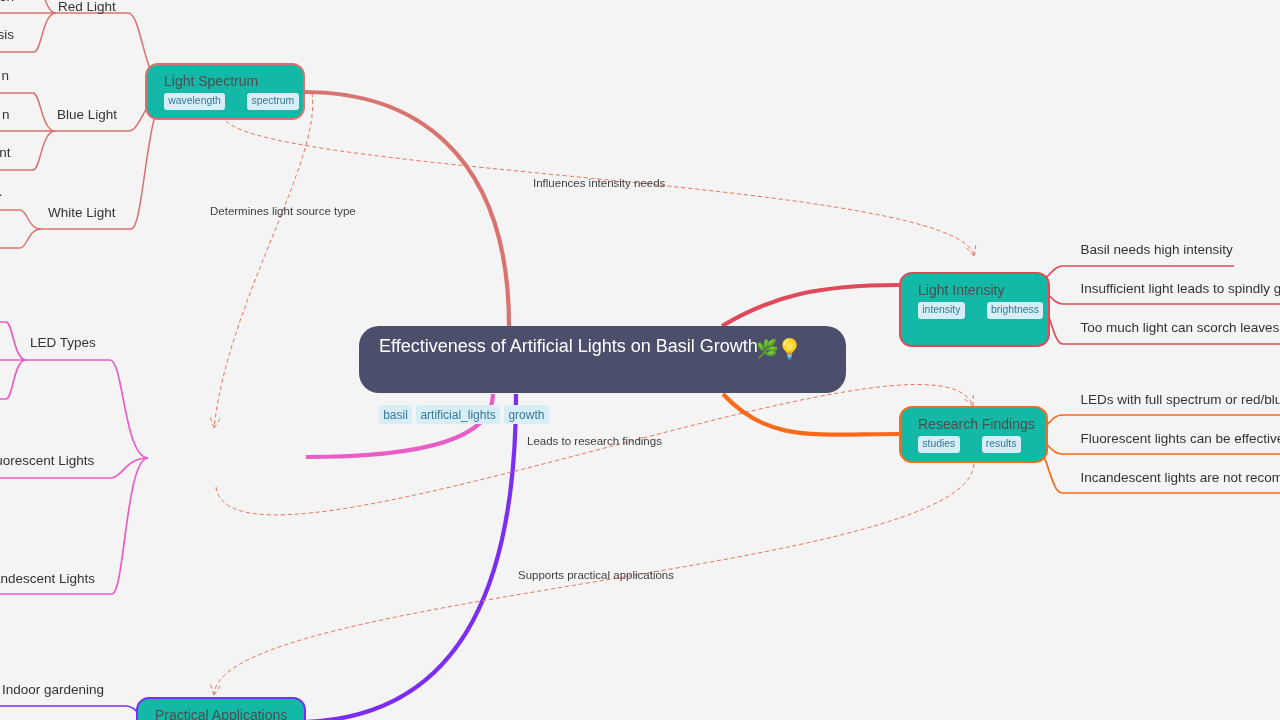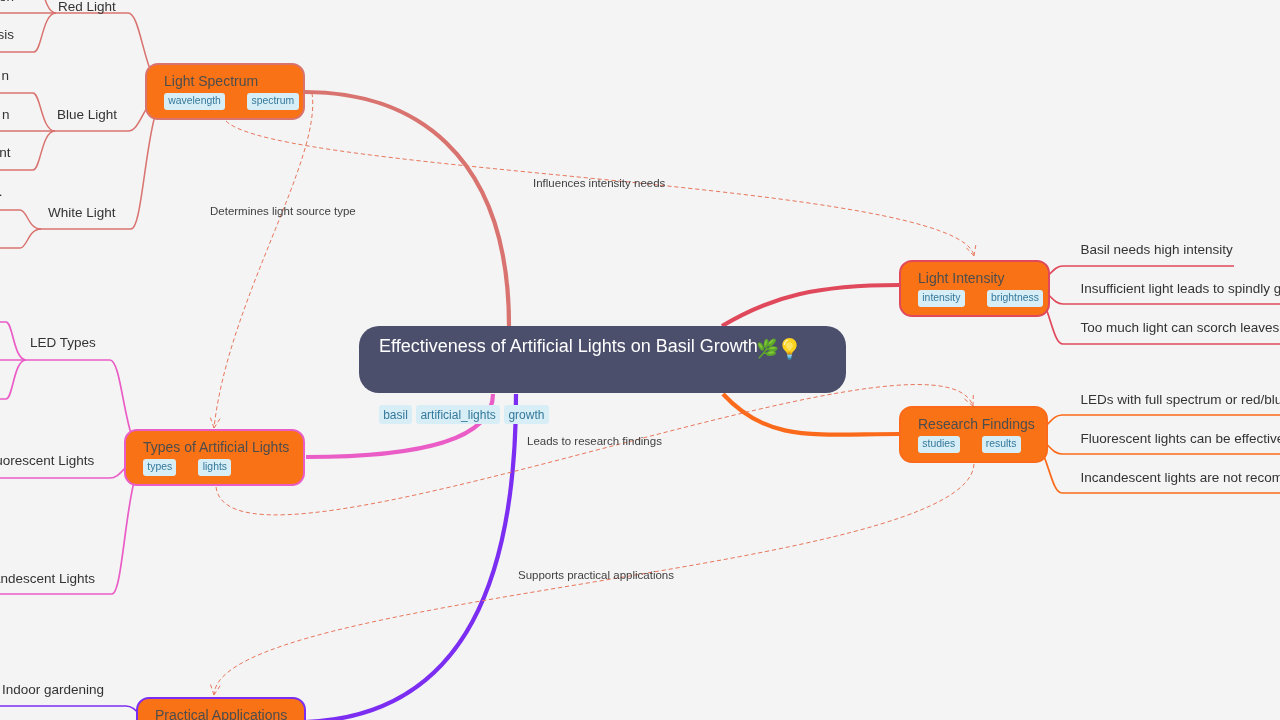--- a/index.html
+++ b/index.html
@@ -1,21 +1,21 @@
 <!DOCTYPE html>
 <html><head>
 <meta charset="utf-8">
 <title>Mind Map</title>
 <style>
   html,body{margin:0;padding:0;width:1280px;height:720px;overflow:hidden;background:#f4f4f4;}
   body{font-family:"Liberation Sans",sans-serif;}
   #stage{position:relative;width:1280px;height:720px;background:#f4f4f4;}
   svg.layer{position:absolute;left:0;top:0;width:1280px;height:720px;}
   .leaf{position:absolute;white-space:nowrap;font-size:13.5px;color:#333;line-height:1;}
-  .mnode{position:absolute;background:#f97316;border-radius:13px;box-sizing:border-box;padding:9px 14px 7px 17px;}
+  .mnode{position:absolute;background:#14b8a6;border-radius:13px;box-sizing:border-box;padding:9px 14px 7px 17px;}
   .mtitle{font-size:14px;color:#4d4d4d;line-height:1.1;white-space:nowrap;}
   .mtags{margin-top:4px;display:flex;gap:22px;}
   .tag{background:#d8eef7;color:#34789a;font-size:10.4px;line-height:1;padding:2.9px 4.3px 3.1px 4.3px;border-radius:3px;white-space:nowrap;}
   #rootnode{position:absolute;background:#4b4f6b;border-radius:20px;box-sizing:border-box;padding:7px 20px 10px 20px;}
   .rtitle{font-size:18px;color:#fff;line-height:1.1;white-space:nowrap;display:flex;align-items:center;}
   #rootnode .mtags{margin-top:8.5px;gap:4.2px;}
   #rootnode .tag{font-size:12px;padding:3.4px 4.2px 3.6px 4.2px;margin-top:36px;}
   .reltext{position:absolute;font-size:11.5px;color:#3f3f3f;white-space:nowrap;line-height:1;}
   .emo{display:inline-block;vertical-align:middle;position:relative;top:4px;}
   .emo-herb{margin-left:-1px;}
@@ -87,32 +87,25 @@
     <div class="leaf clipped" style="left:-390.5px;top:108px;width:400px;text-align:right;">n</div>
     <div class="leaf clipped" style="left:-389.5px;top:146px;width:400px;text-align:right;">nt</div>
     <div class="leaf clipped" style="left:-397.5px;top:185px;width:400px;text-align:right;">.</div>
     <div class="mnode" style="left:145px;top:63px;width:160px;height:57px;border:2.6px solid #d9736f;">
       <div class="mtitle">Light Spectrum</div>
       <div class="mtags">
         <span class="tag">wavelength</span>
         <span class="tag">spectrum</span>
       </div>
     </div>
-    <div class="mnode" style="left:899px;top:260px;width:151px;height:57px;border:2.6px solid #e0495b;">
+    <div class="mnode" style="left:899px;top:272px;width:151px;height:75px;border:2.6px solid #e0495b;">
       <div class="mtitle">Light Intensity</div>
       <div class="mtags">
         <span class="tag">intensity</span>
         <span class="tag">brightness</span>
-      </div>
-    </div>
-    <div class="mnode" style="left:124px;top:429px;width:181px;height:57px;border:2.6px solid #ea5cc6;">
-      <div class="mtitle">Types of Artificial Lights</div>
-      <div class="mtags">
-        <span class="tag">types</span>
-        <span class="tag">lights</span>
       </div>
     </div>
     <div class="mnode" style="left:899px;top:406px;width:149px;height:57px;border:2.6px solid #fb6a1a;">
       <div class="mtitle">Research Findings</div>
       <div class="mtags">
         <span class="tag">studies</span>
         <span class="tag">results</span>
       </div>
     </div>
     <div class="mnode" style="left:136px;top:697px;width:170px;height:57px;border:2.6px solid #7c2df2;">

